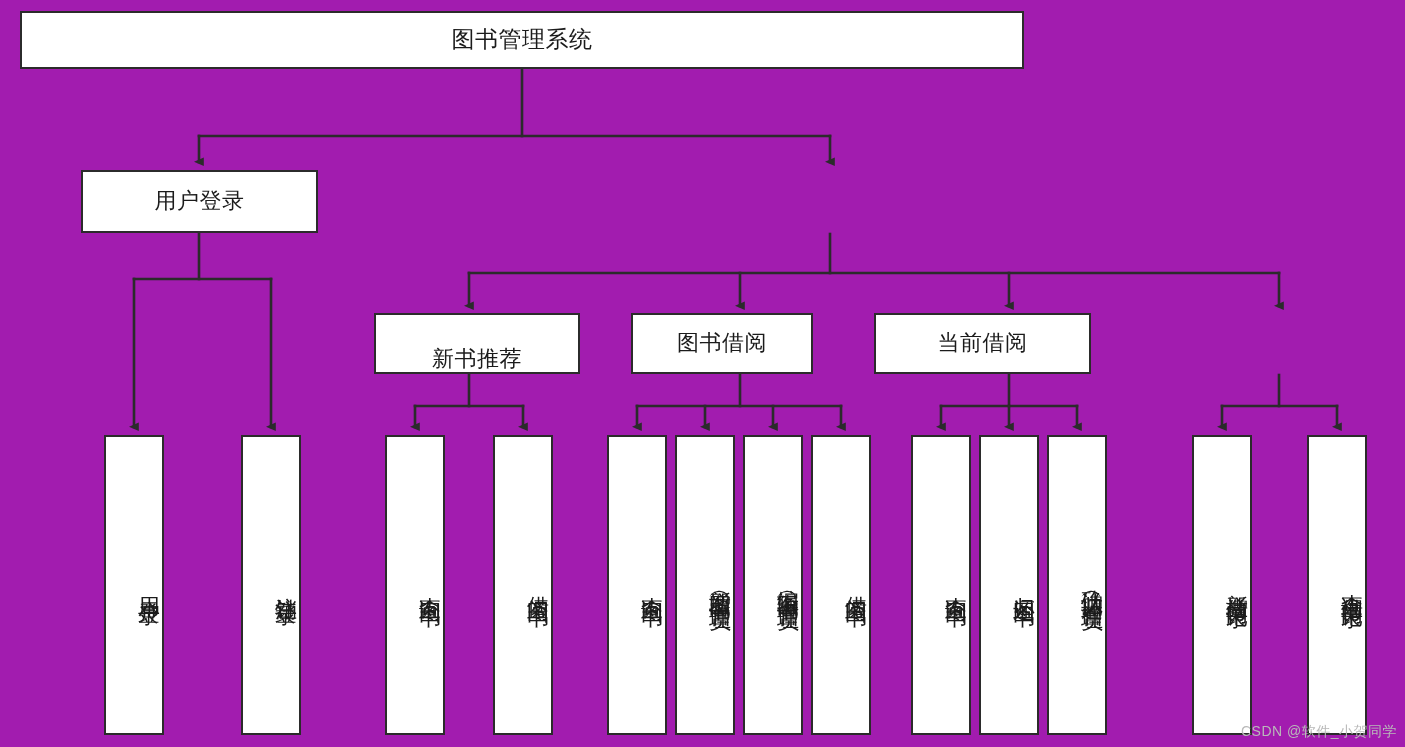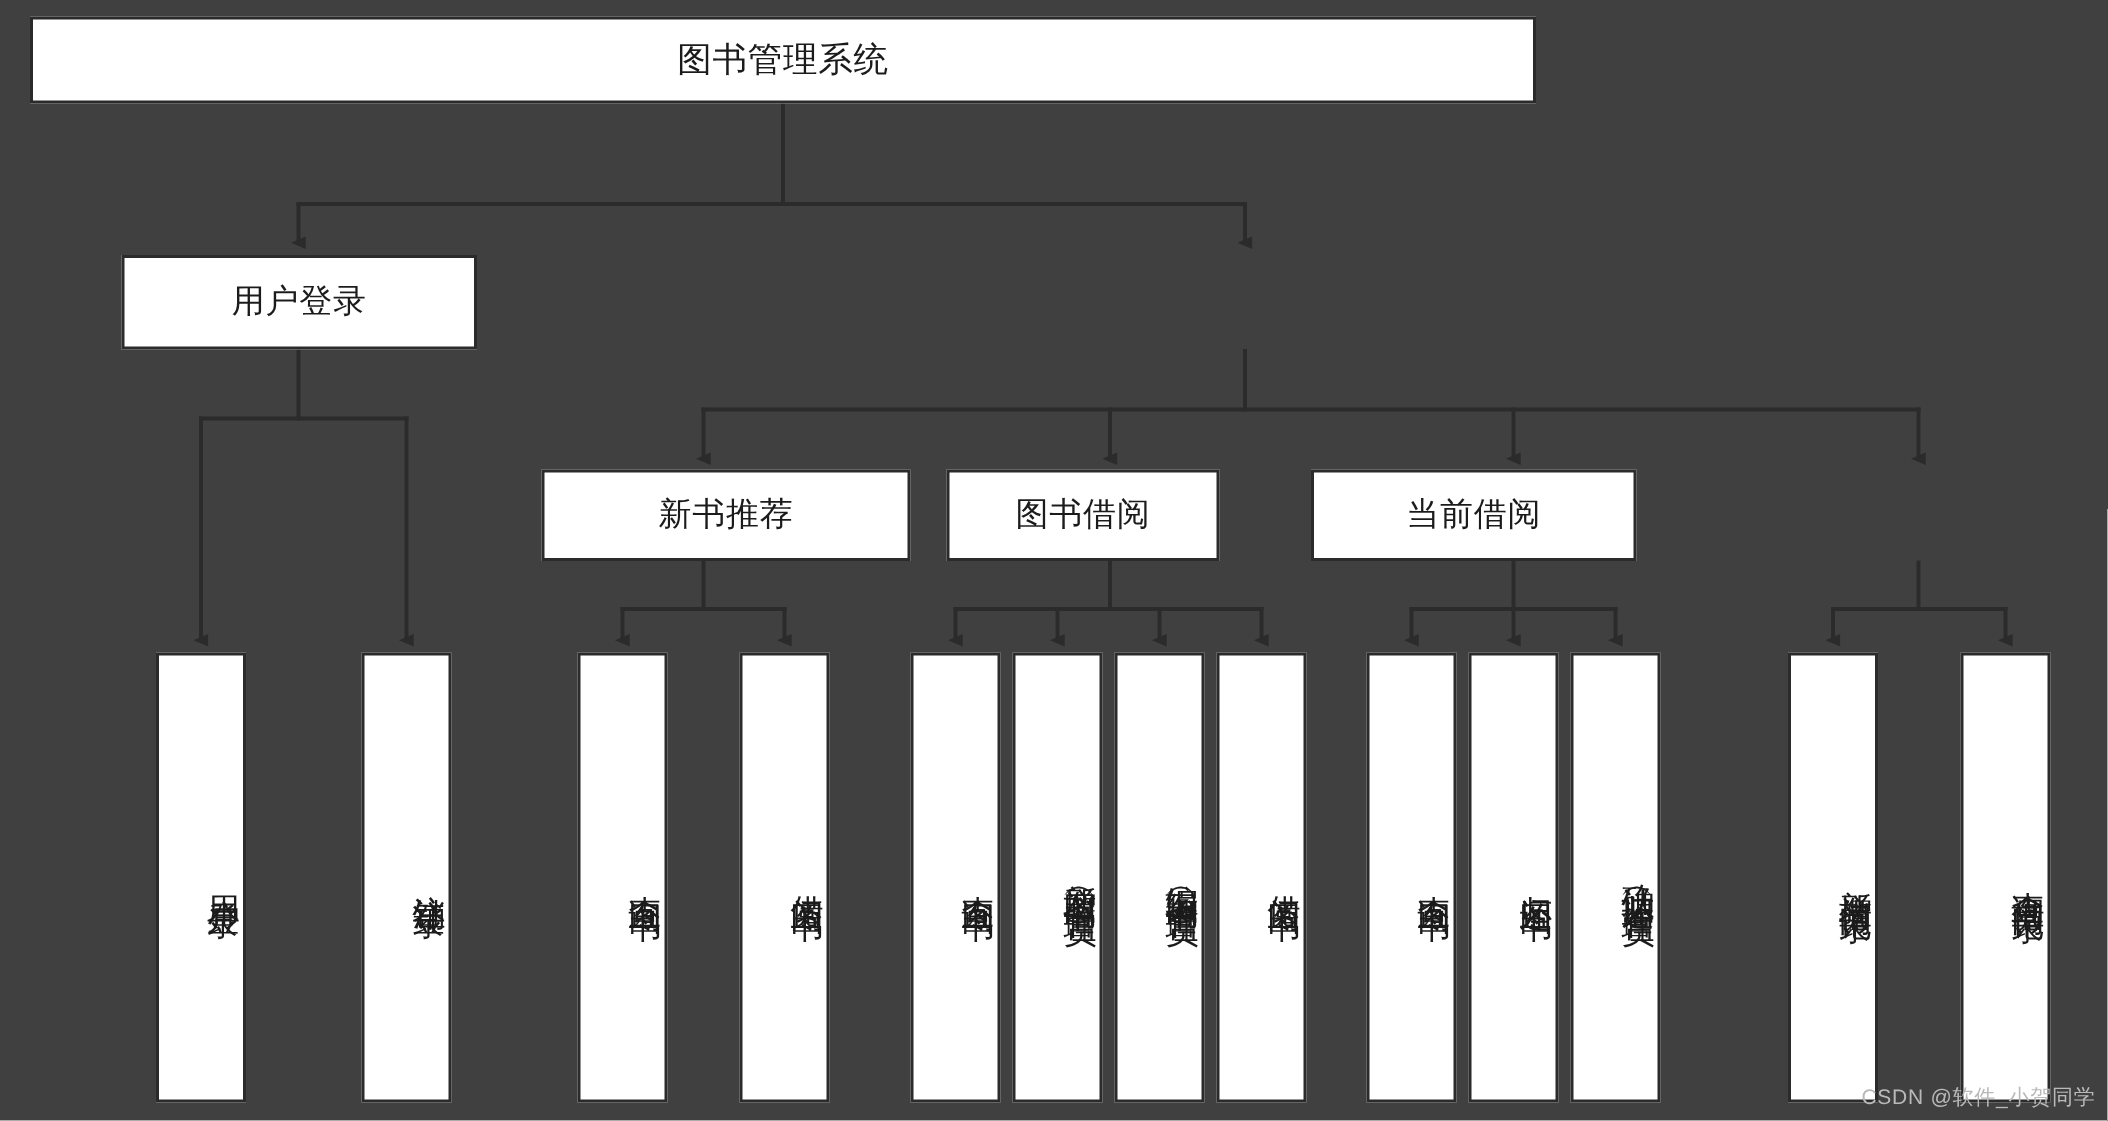--- a/index.html
+++ b/index.html
@@ -8,21 +8,21 @@
     padding: 0;
     background: #ffffff;
   }
   body {
     font-family: "Liberation Sans", "DejaVu Sans", sans-serif;
   }
   #canvas {
     position: relative;
     width: 1405px;
     height: 747px;
-    background: #404040;
+    background: #a21caf;
     overflow: hidden;
   }
   #edges {
     position: absolute;
     left: 0;
     top: 0;
     width: 1405px;
     height: 747px;
     pointer-events: none;
   }
@@ -129,21 +129,21 @@
   </svg>
 
   <div class="node node-h node-root" style="left:20px; top:11px; width:1004px; height:58px;">
     <span>图书管理系统</span>
   </div>
 
   <div class="node node-h" style="left:81px; top:170px; width:237px; height:63px;">
     <span>用户登录</span>
   </div>
 
-  <div class="node node-h" style="left:361px; top:313px; width:246px; height:61px;">
+  <div class="node node-h" style="left:374px; top:313px; width:206px; height:61px;align-items:flex-end;">
     <span>新书推荐</span>
   </div>
   <div class="node node-h" style="left:631px; top:313px; width:182px; height:61px;">
     <span>图书借阅</span>
   </div>
   <div class="node node-h" style="left:874px; top:313px; width:217px; height:61px;">
     <span>当前借阅</span>
   </div>
 
   <div class="node node-v" style="left:104px; top:435px; width:60px; height:300px;">

